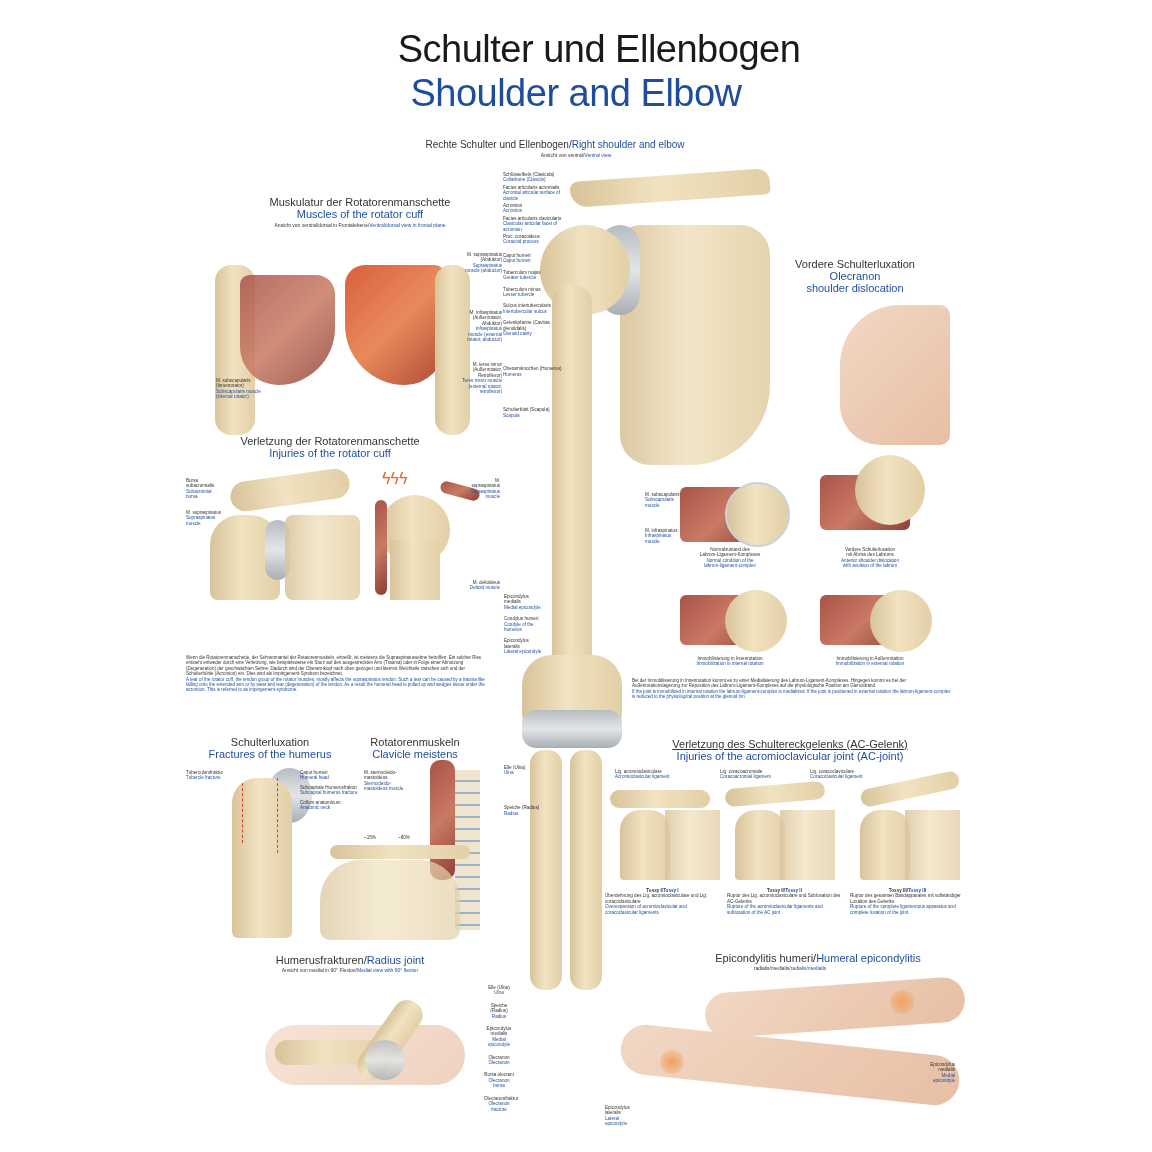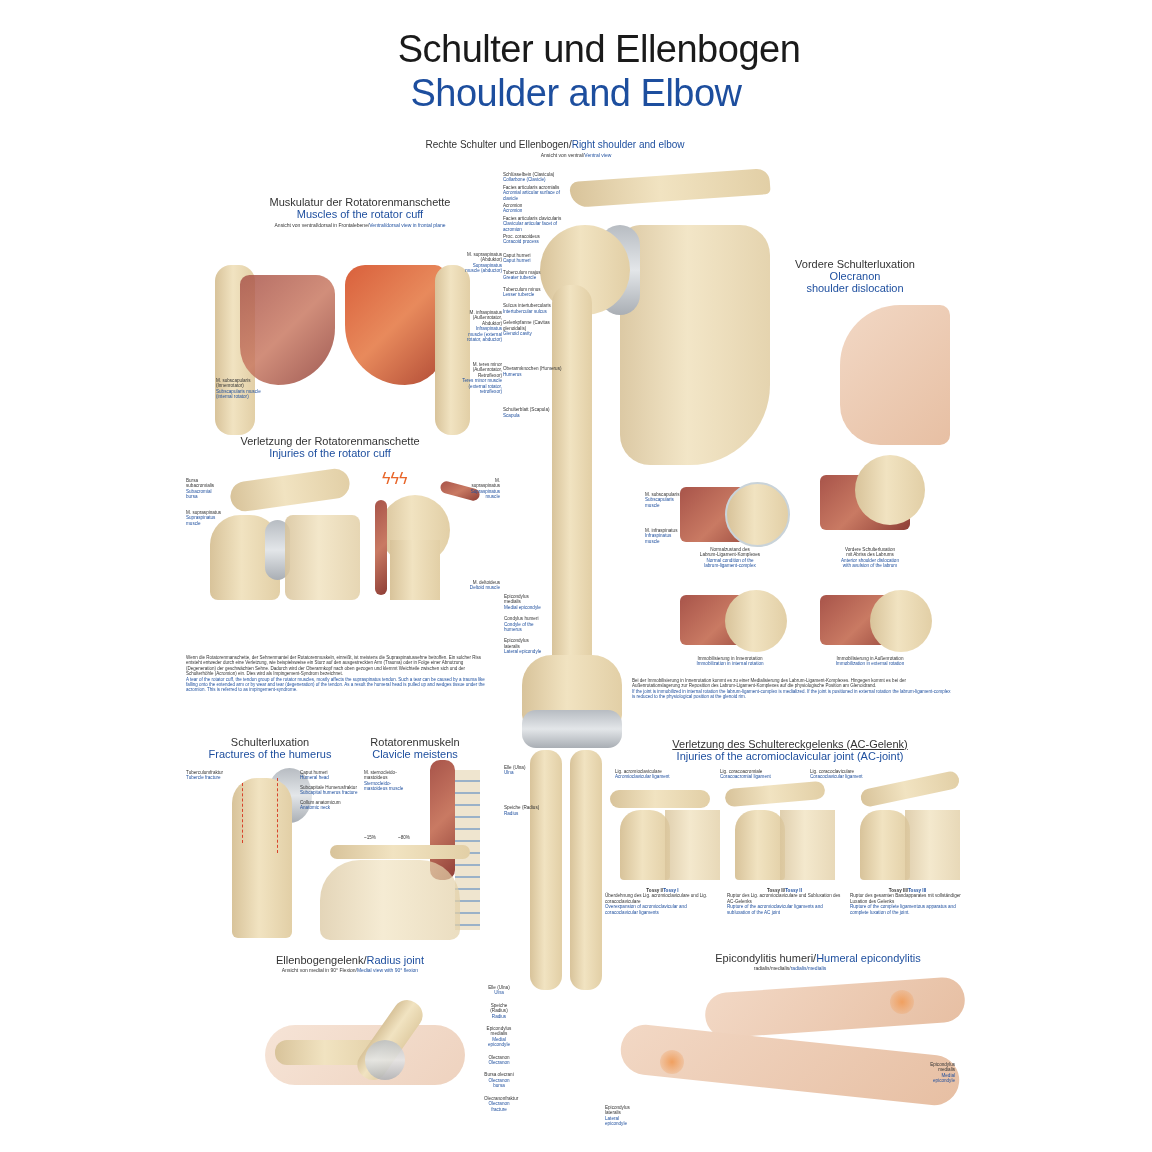--- a/index.html
+++ b/index.html
@@ -329,21 +329,21 @@
   <div class="de">Ruptur des Lig. acromioclaviculare und Subluxation des AC-Gelenks</div>
   <div class="en">Rupture of the acromioclavicular ligaments and subluxation of the AC joint</div>
 </div>
 <div class="abs lbl" style="left:850px;top:888px;width:115px;">
   <div class="center" style="font-weight:bold;"><span class="de">Tossy III/</span><span class="en">Tossy III</span></div>
   <div class="de">Ruptur des gesamten Bandapparates mit vollständiger Luxation des Gelenks</div>
   <div class="en">Rupture of the complete ligamentous apparatus and complete luxation of the joint.</div>
 </div>
 
 <div class="abs center sec-h" style="left:200px;width:300px;top:954px;">
-  <span class="de">Ellenbogengelenk/</span><span class="en">Radius joint</span>
+  <span class="de">Humerusfrakturen/</span><span class="en">Radius joint</span>
 </div>
 <div class="abs center sub" style="left:200px;width:300px;top:967px;">
   <span class="de">Ansicht von medial in 90° Flexion/</span><span class="en">Medial view with 90° flexion</span>
 </div>
 <div class="abs" style="left:265px;top:985px;width:200px;height:120px;">
   <div class="abs skin" style="left:0;top:40px;width:200px;height:60px;border-radius:30px;opacity:.7;"></div>
   <div class="abs bone" style="left:10px;top:55px;width:110px;height:25px;border-radius:12px;"></div>
   <div class="abs bone" style="left:110px;top:10px;width:30px;height:90px;border-radius:14px;transform:rotate(35deg);"></div>
   <div class="abs cart" style="left:100px;top:55px;width:40px;height:40px;border-radius:50%;opacity:.8;"></div>
 </div>

